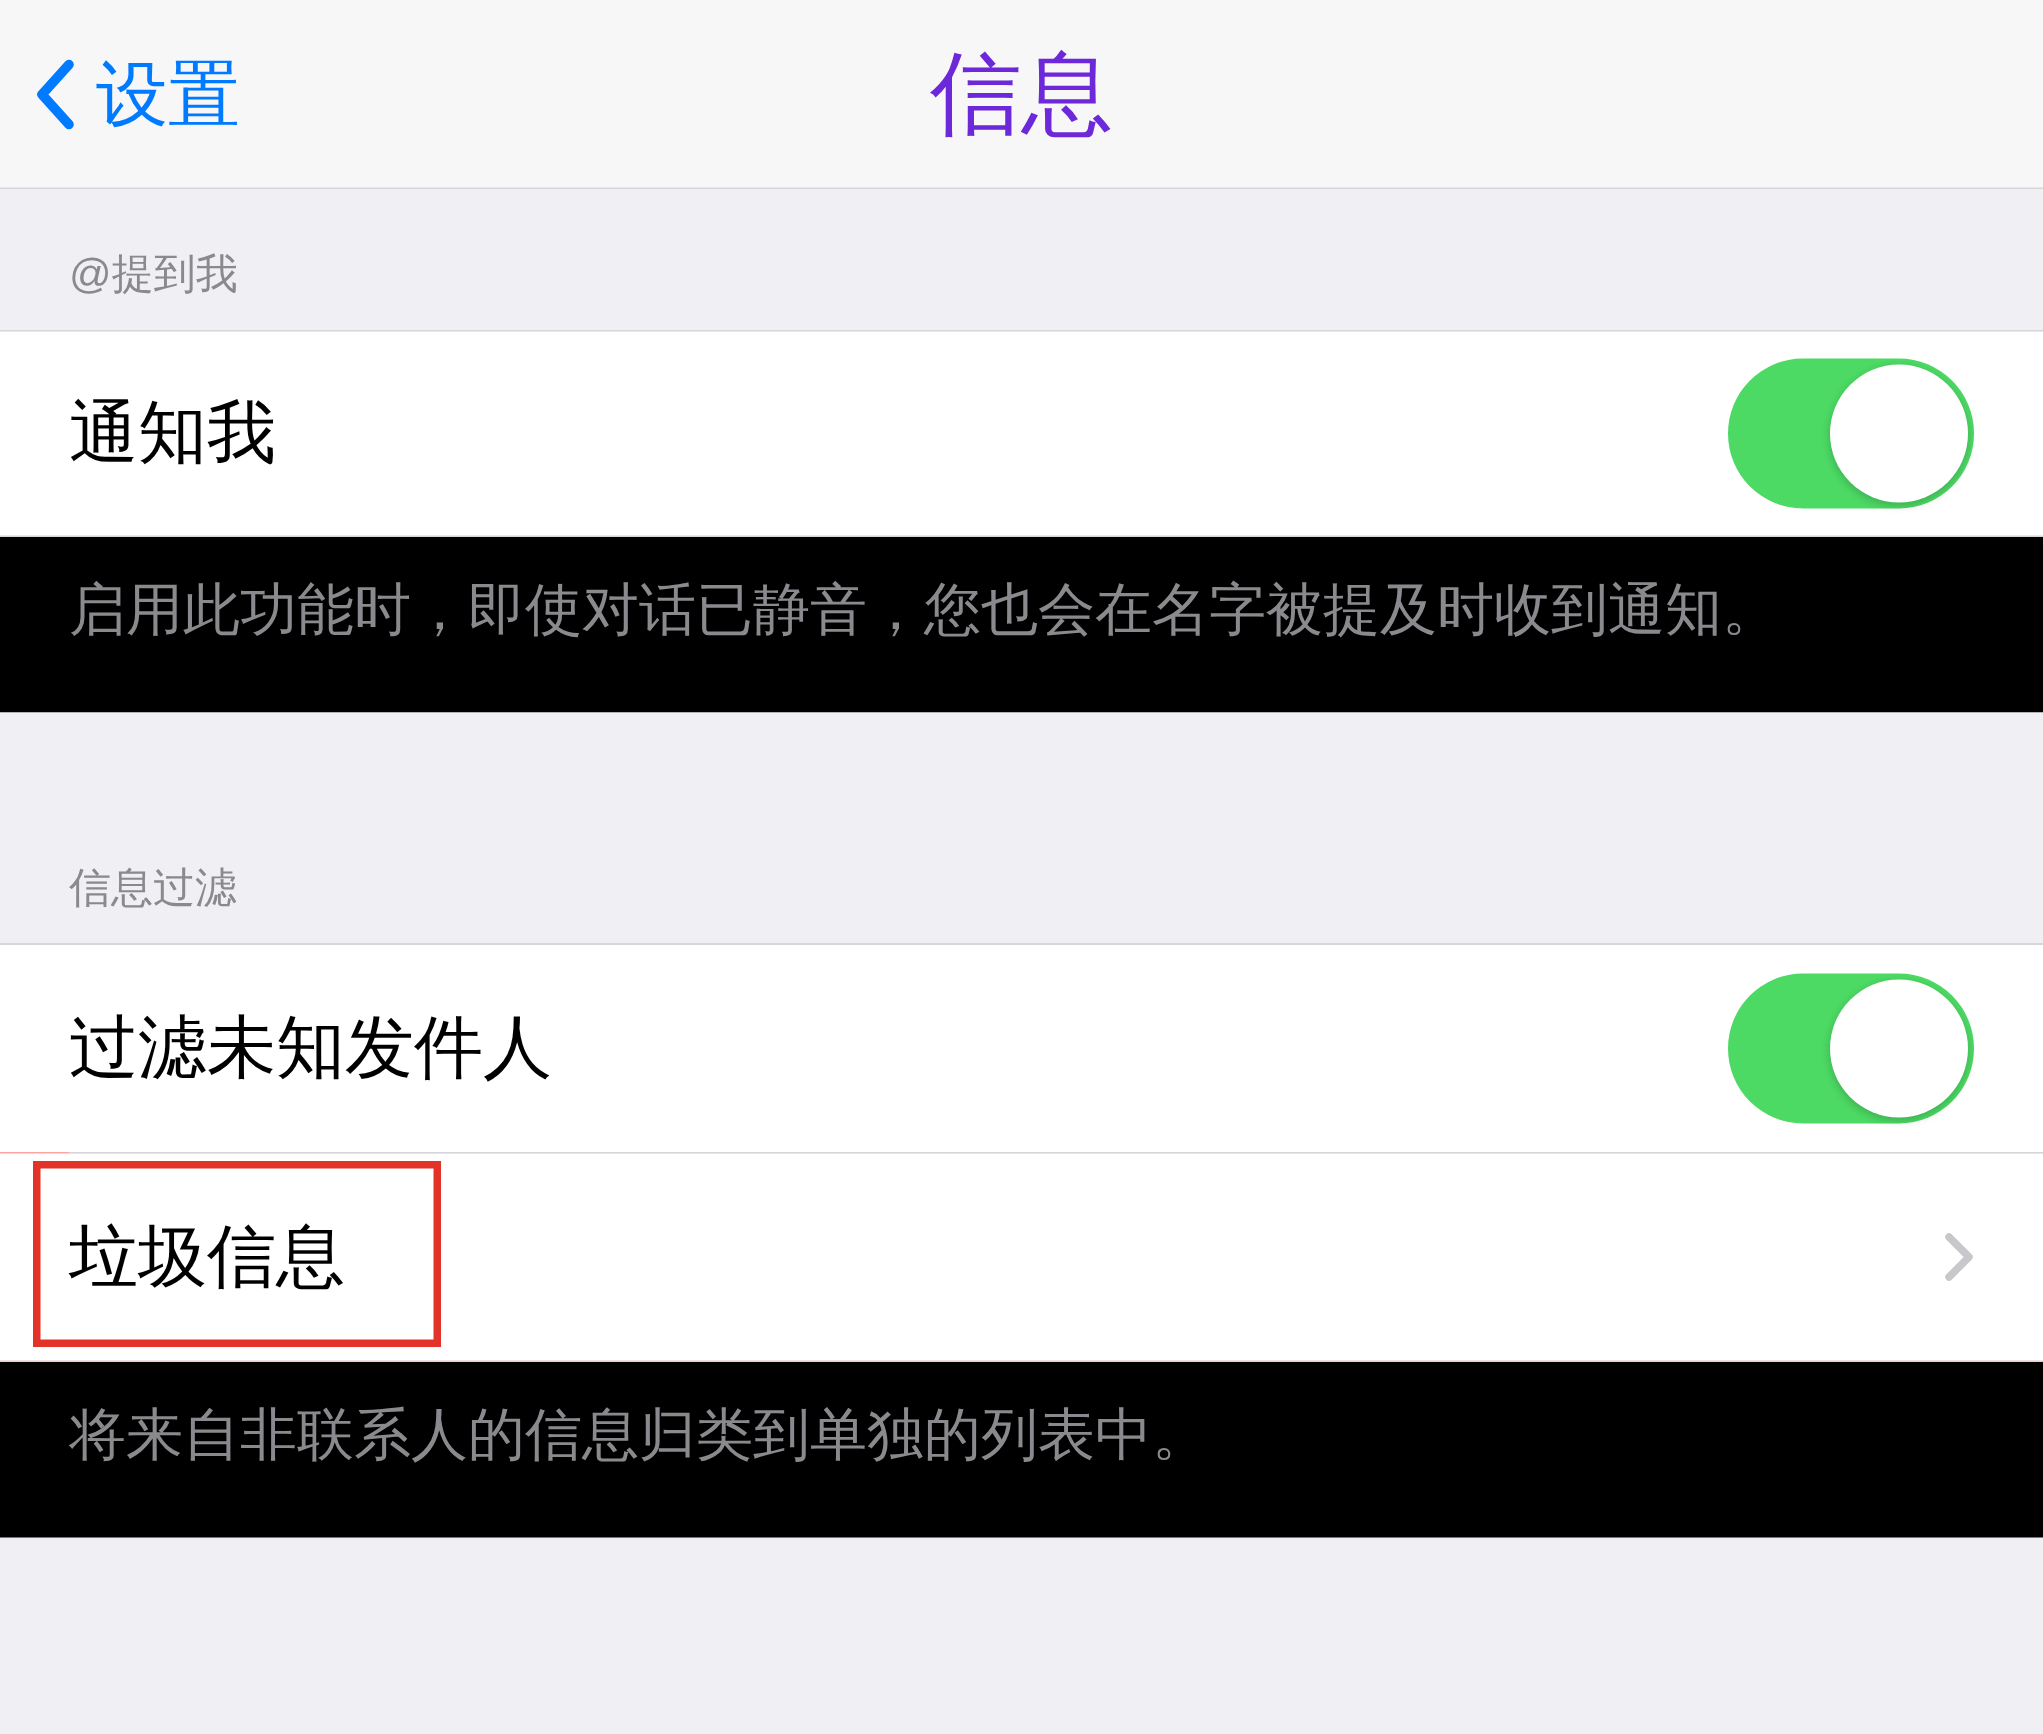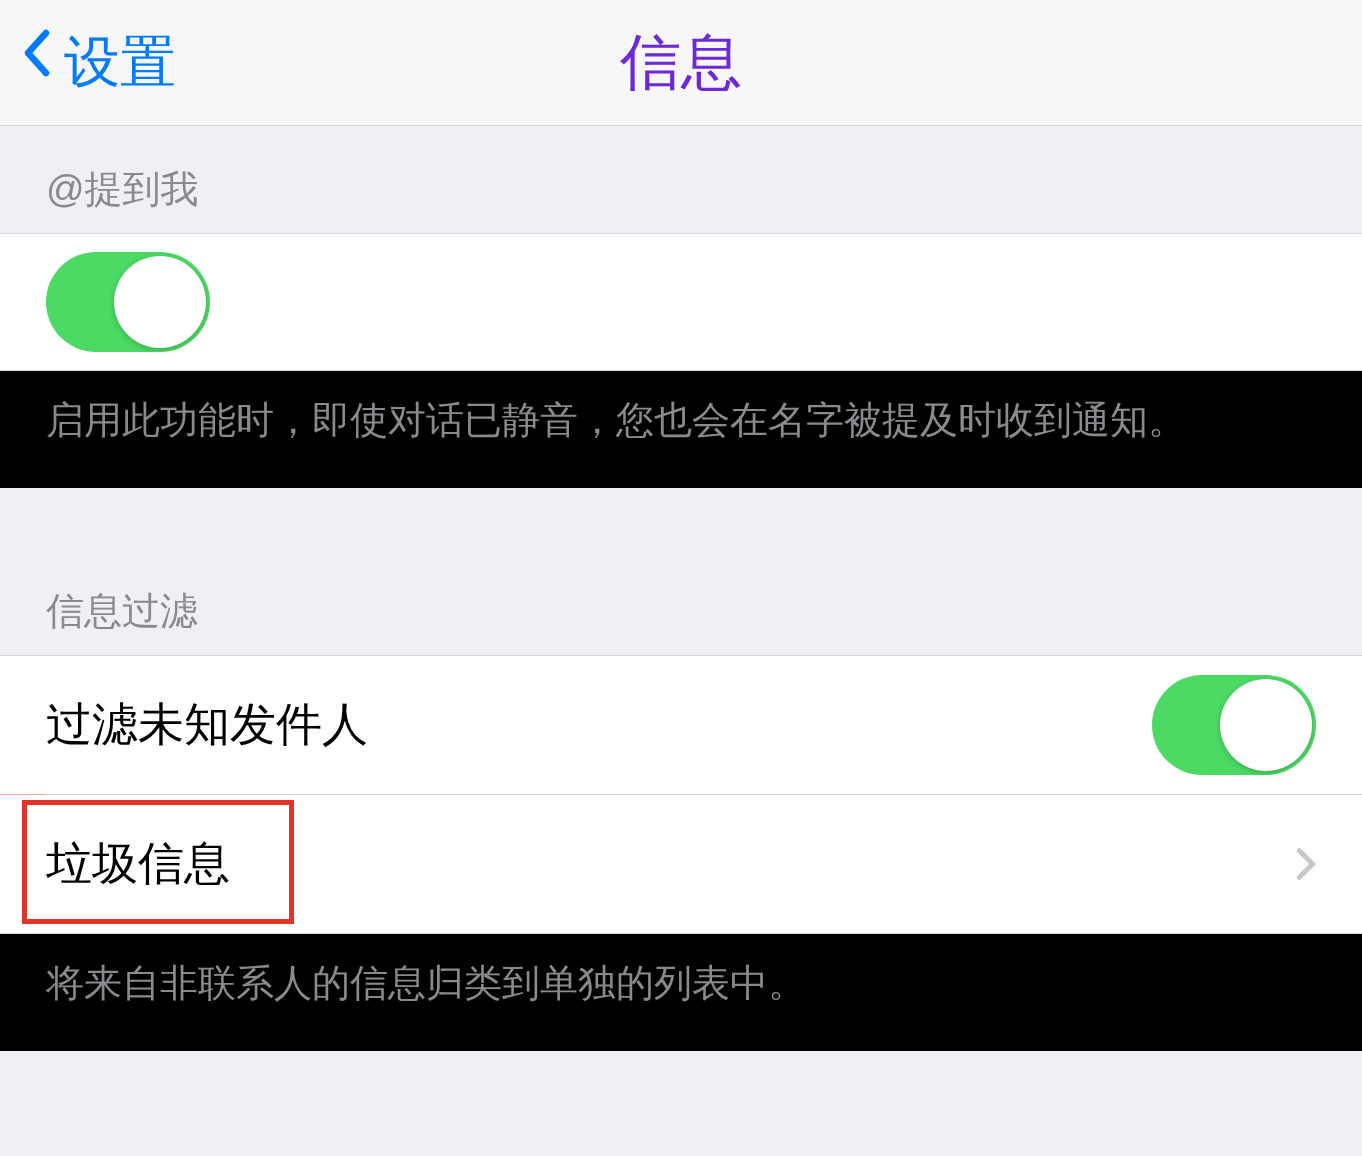--- a/index.html
+++ b/index.html
@@ -17,23 +17,23 @@
     .navbar {
       height: 126px;
       background: #f7f7f8;
       border-bottom: 1px solid #d6d6da;
       position: relative;
       display: flex;
       align-items: center;
     }
     .back-button {
       display: flex;
-      align-items: flex-start;
+      align-items: center;
       color: #007aff;
-      font-size: 56px;
+      font-size: 48px;
       padding-left: 22px;
       cursor: pointer;
     }
     .back-chevron {
       width: 28px;
       height: 48px;
       margin-right: 14px;
     }
     .back-chevron svg {
       width: 100%;
@@ -42,21 +42,21 @@
     .nav-title {
       position: absolute;
       left: 50%;
       transform: translateX(-50%);
       font-size: 61px;
       font-weight: 400;
       color: #6d28d9;
     }
     .section-header {
       padding: 38px 46px 18px 46px;
-      font-size: 38px;
+      font-size: 28px;
       color: #8a8a8e;
       background: #efeff4;
     }
     .cell {
       background: #fff;
       display: flex;
       align-items: center;
       justify-content: space-between;
       padding: 0 46px;
       min-height: 138px;
@@ -142,20 +142,21 @@
       </svg>
     </span>
     <span>设置</span>
   </div>
   <div class="nav-title">信息</div>
 </div>
 
 <div class="section-header">@提到我</div>
 
 <div class="cell">
+  <span class="cell-label">通知我</span>
   <div class="toggle">
     <div class="knob"></div>
   </div>
 </div>
 
 <div class="section-footer">启用此功能时，即使对话已静音，您也会在名字被提及时收到通知。</div>
 
 <div class="spacer-small"></div>
 
 <div class="section-header">信息过滤</div>

